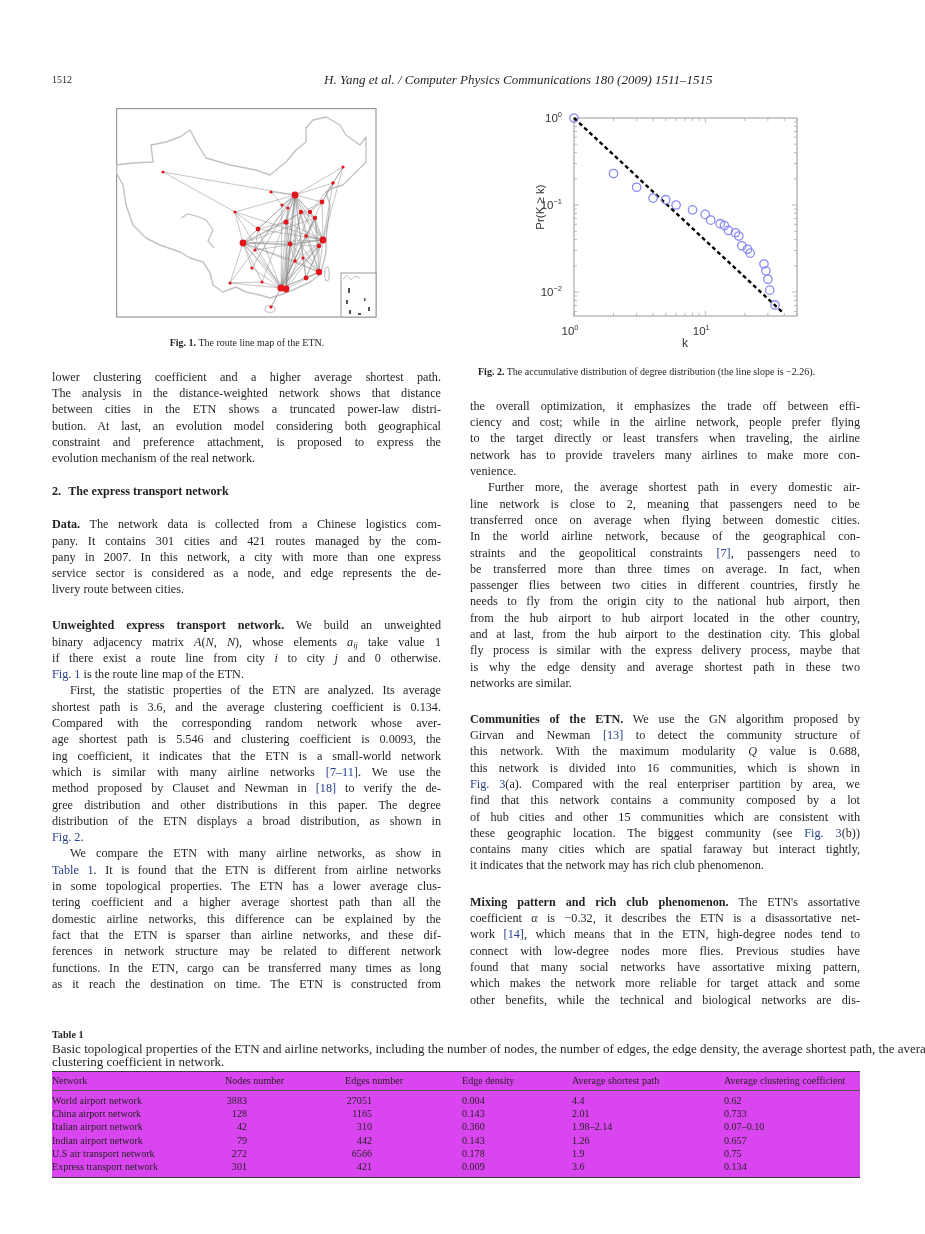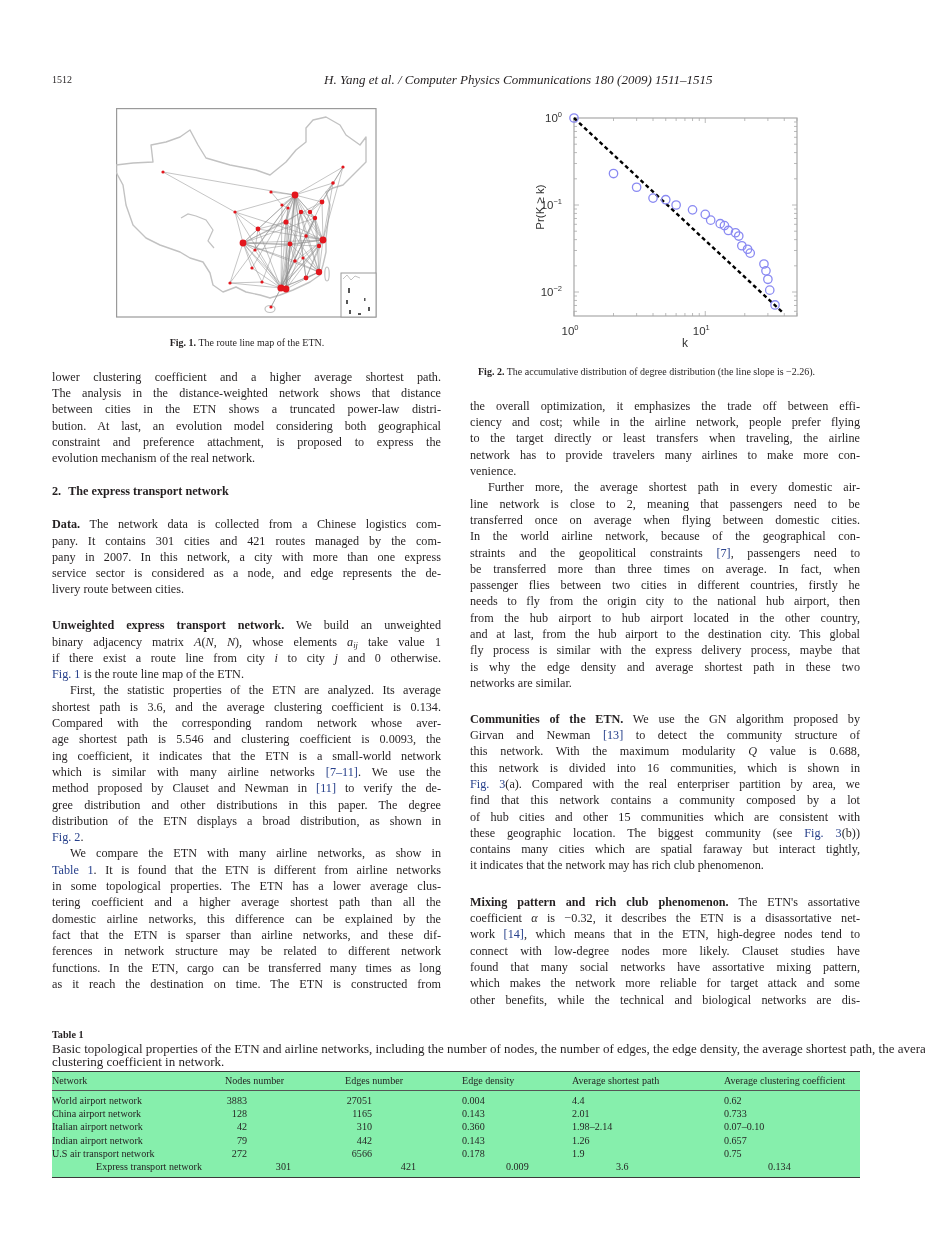--- a/index.html
+++ b/index.html
@@ -44,27 +44,27 @@
   #L4 { margin-top:19.5px; }
   #R3 { margin-top:19.6px; }
   #R4 { margin-top:20px; }
 
   #table1-block { position:absolute; left:52px; top:1027.5px; width:808px; }
   .tbl-label { font-weight:bold; font-size:10.2px; line-height:13px; height:14px; }
   .tbl-cap-line { font-size:13px; line-height:13px; height:13px; white-space:nowrap;
                   text-align:justify; text-align-last:justify; }
   .tbl-cap-line.last { text-align-last:left; }
   table.props { position:absolute; left:0; top:43.5px; width:808px; border-collapse:collapse;
-                table-layout:fixed; background:#86efac; font-size:10.1px;
+                table-layout:fixed; background:#d946ef; font-size:10.1px;
                 border-top:1.3px solid #3a3a3a; border-bottom:1px solid #3a3a3a; }
   table.props th { font-weight:normal; text-align:left; height:17.5px; padding:0;
                    vertical-align:middle; border-bottom:0.8px solid #555; white-space:nowrap; }
   table.props td { height:13.3px; line-height:13.3px; padding:0; white-space:nowrap; text-align:left; }
   table.props tbody tr:first-child td { padding-top:3.4px; }
-  table.props tbody tr:last-child td { padding-bottom:3.3px;padding-left:44px; }
+  table.props tbody tr:last-child td { padding-bottom:3.3px; }
   td.c1 .v { display:inline-block; width:22px; text-align:right; }
   td.c2 .v { display:inline-block; width:27px; text-align:right; }
 </style>
 </head>
 <body>
 
 <div id="page">
 
   <div class="hdr-num">1512</div>
   <div class="hdr-title">H. Yang et al. / Computer Physics Communications 180 (2009) 1511–1515</div>
@@ -378,21 +378,21 @@
         <div class="line"><span>if there exist a route line from city </span><span class="seg-i">i</span><span> to city </span><span class="seg-i">j</span><span> and 0 otherwise.</span></div>
         <div class="line last"><a class="seg-link">Fig. 1</a><span> is the route line map of the ETN.</span></div>
       </div>
     <div class="para indent" id="L5">
         <div class="line"><span>First, the statistic properties of the ETN are analyzed. Its average</span></div>
         <div class="line"><span>shortest path is 3.6, and the average clustering coefficient is 0.134.</span></div>
         <div class="line"><span>Compared with the corresponding random network whose aver-</span></div>
         <div class="line"><span>age shortest path is 5.546 and clustering coefficient is 0.0093, the</span></div>
         <div class="line"><span>ing coefficient, it indicates that the ETN is a small-world network</span></div>
         <div class="line"><span>which is similar with many airline networks </span><a class="seg-link">[7–11]</a><span>. We use the</span></div>
-        <div class="line"><span>method proposed by Clauset and Newman in </span><a class="seg-link">[11]</a><span> to verify the de-</span></div>
+        <div class="line"><span>method proposed by Clauset and Newman in </span><a class="seg-link">[18]</a><span> to verify the de-</span></div>
         <div class="line"><span>gree distribution and other distributions in this paper. The degree</span></div>
         <div class="line"><span>distribution of the ETN displays a broad distribution, as shown in</span></div>
         <div class="line last"><a class="seg-link">Fig. 2</a><span>.</span></div>
       </div>
     <div class="para indent" id="L6">
         <div class="line"><span>We compare the ETN with many airline networks, as show in</span></div>
         <div class="line"><a class="seg-link">Table 1</a><span>. It is found that the ETN is different from airline networks</span></div>
         <div class="line"><span>in some topological properties. The ETN has a lower average clus-</span></div>
         <div class="line"><span>tering coefficient and a higher average shortest path than all the</span></div>
         <div class="line"><span>domestic airline networks, this difference can be explained by the</span></div>
@@ -435,21 +435,21 @@
         <div class="line"><span>find that this network contains a community composed by a lot</span></div>
         <div class="line"><span>of hub cities and other 15 communities which are consistent with</span></div>
         <div class="line"><span>these geographic location. The biggest community (see </span><a class="seg-link">Fig. 3</a><span>(b))</span></div>
         <div class="line"><span>contains many cities which are spatial faraway but interact tightly,</span></div>
         <div class="line last"><span>it indicates that the network may has rich club phenomenon.</span></div>
       </div>
     <div class="para" id="R4">
         <div class="line"><span class="seg-b">Mixing pattern and rich club phenomenon.</span><span> The ETN's assortative</span></div>
         <div class="line"><span>coefficient </span><span class="seg-i">α</span><span> is −0.32, it describes the ETN is a disassortative net-</span></div>
         <div class="line"><span>work </span><a class="seg-link">[14]</a><span>, which means that in the ETN, high-degree nodes tend to</span></div>
-        <div class="line"><span>connect with low-degree nodes more likely. Clauset studies have</span></div>
+        <div class="line"><span>connect with low-degree nodes more flies. Previous studies have</span></div>
         <div class="line"><span>found that many social networks have assortative mixing pattern,</span></div>
         <div class="line"><span>which makes the network more reliable for target attack and some</span></div>
         <div class="line"><span>other benefits, while the technical and biological networks are dis-</span></div>
       </div>
   </div>
 
   <div id="table1-block">
     <div class="tbl-label">Table 1</div>
     <div class="tbl-cap-line">Basic topological properties of the ETN and airline networks, including the number of nodes, the number of edges, the edge density, the average shortest path, the average</div>
     <div class="tbl-cap-line last">clustering coefficient in network.</div>

